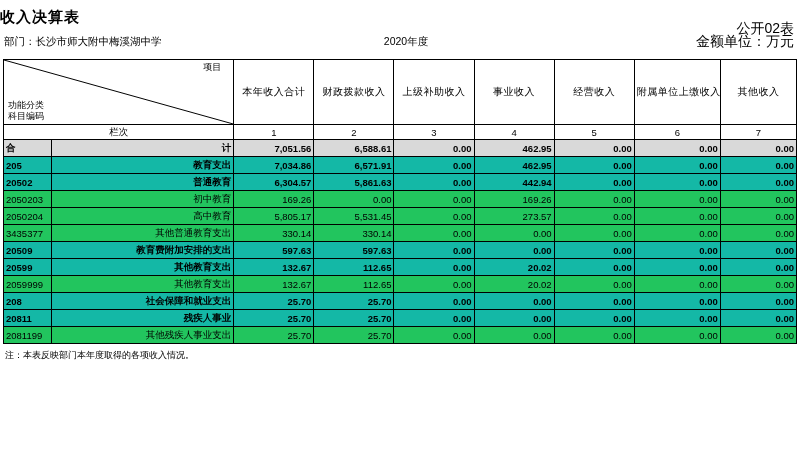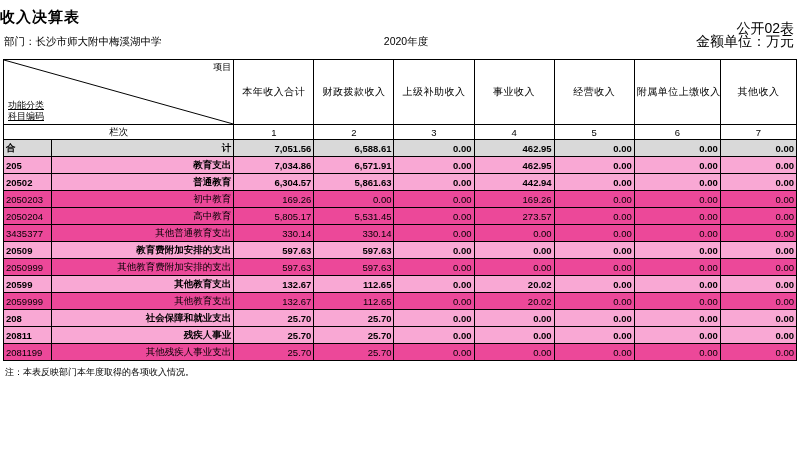--- a/index.html
+++ b/index.html
@@ -78,32 +78,31 @@
     width: 100%;
     height: 100%;
   }
   .corner-box .diag {
     position: absolute;
     left: 0; top: 0;
     width: 100%; height: 100%;
   }
   .corner-box .lbl-top {
     position: absolute;
-    right: 2px;
+    right: 12px;
     top: 1px;
     font-size: 9px;
   }
   .corner-box .lbl-bottom {
     position: absolute;
     left: 4px;
     bottom: 2px;
     font-size: 9px;
     line-height: 11px;
     text-align: right;
-    text-decoration: underline;
   }
   .hdr-col {
     text-align: center;
     font-size: 10px;
     letter-spacing: 0.5px;
   }
   .rownum {
     text-align: center;
     height: 15px;
     font-size: 9.5px;
@@ -122,27 +121,27 @@
   td.name {
     text-align: right;
     padding-left: 3px;
   }
   tr.lvl-total td {
     background: #d9d9d9;
     font-weight: bold;
     height: 16px;
   }
   tr.lvl-1 td {
-    background: #f9a8d4;
+    background: #14b8a6;
     font-weight: bold;
     height: 16px;
     margin-top: 37px;
   }
   tr.lvl-2 td {
-    background: #ec4899;
+    background: #22c55e;
     height: 16px;
   }
   tr.lvl-1 td.name, tr.lvl-total td.name {
     padding-left: 10px;
   }
   tr.lvl-2 td.name {
     padding-left: 24px;
   }
   .note {
     margin-top: 5px;
@@ -291,31 +290,20 @@
         <td class="name">教育费附加安排的支出</td>
         <td class="num">597.63</td>
         <td class="num">597.63</td>
         <td class="num">0.00</td>
         <td class="num">0.00</td>
         <td class="num">0.00</td>
         <td class="num">0.00</td>
         <td class="num">0.00</td>
       </tr>
 
-      <tr class="lvl-2">
-        <td class="code">2050999</td>
-        <td class="name">其他教育费附加安排的支出</td>
-        <td class="num">597.63</td>
-        <td class="num">597.63</td>
-        <td class="num">0.00</td>
-        <td class="num">0.00</td>
-        <td class="num">0.00</td>
-        <td class="num">0.00</td>
-        <td class="num">0.00</td>
-      </tr>
 
       <tr class="lvl-1">
         <td class="code">20599</td>
         <td class="name">其他教育支出</td>
         <td class="num">132.67</td>
         <td class="num">112.65</td>
         <td class="num">0.00</td>
         <td class="num">20.02</td>
         <td class="num">0.00</td>
         <td class="num">0.00</td>

